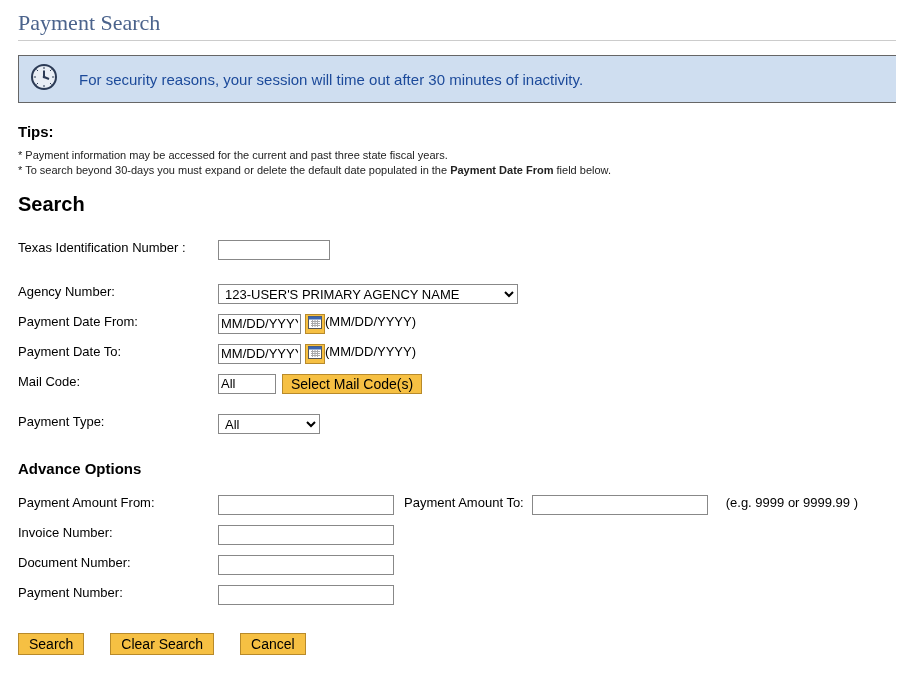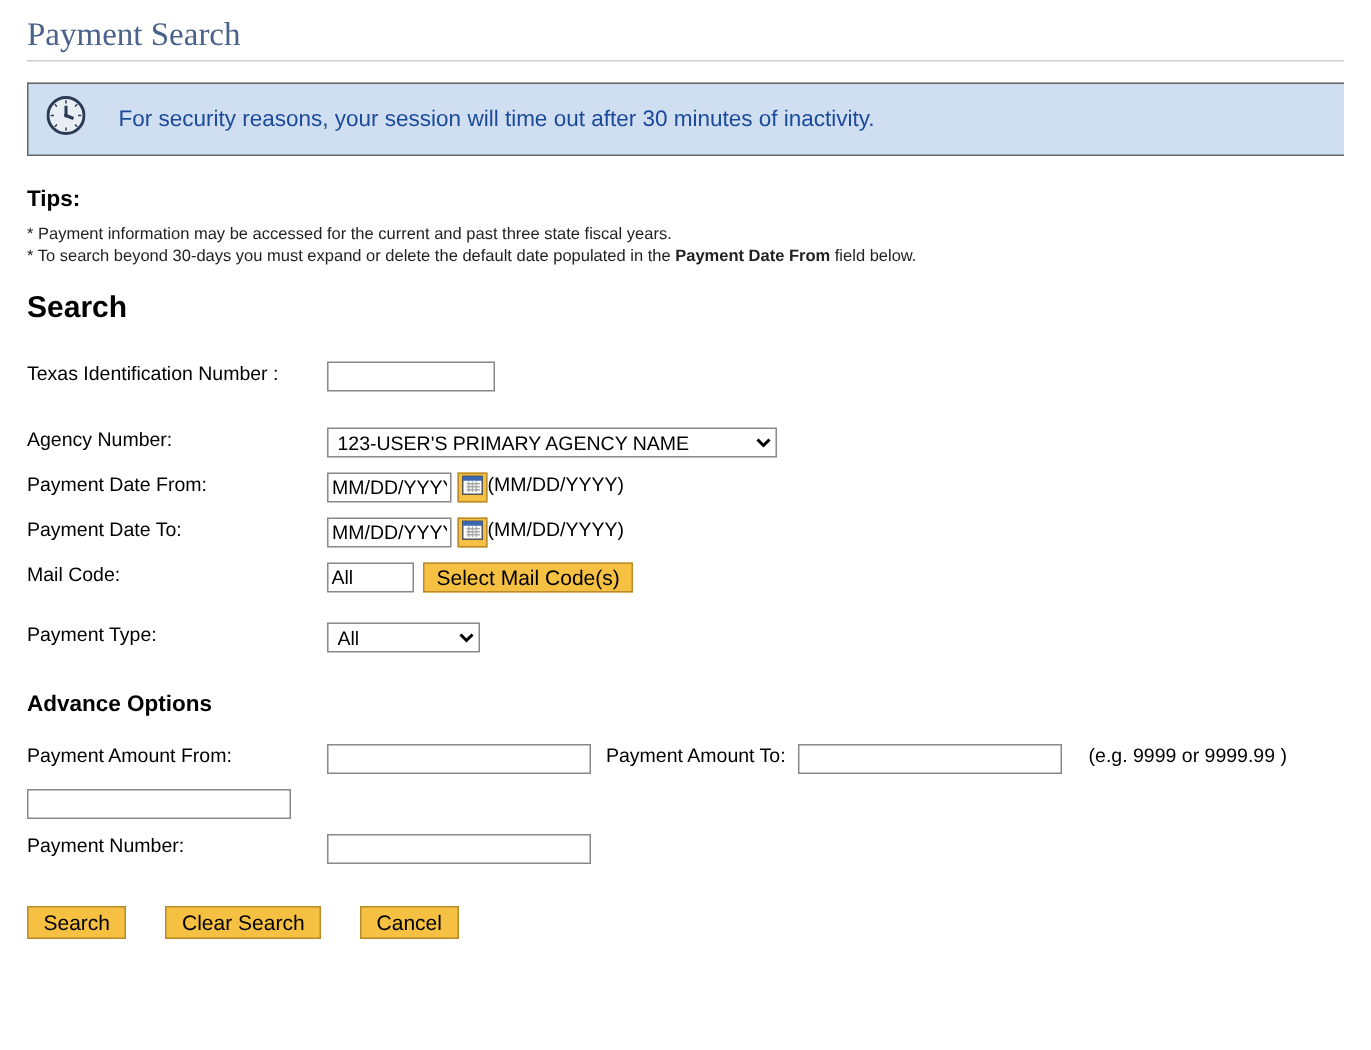--- a/index.html
+++ b/index.html
@@ -218,23 +218,28 @@
 
   <div class="row">
     <span class="label-col">Payment Amount From:</span>
     <input type="text" class="amt-input" style="">
     <span class="inline-label">Payment Amount To:</span>
     <input type="text" class="amt-input" style="">
     <span class="hint" style="margin-left:18px;">(e.g. 9999 or 9999.99 )</span>
   </div>
 
   <div class="row">
+    <span class="label-col">Invoice Number:</span>
     <input type="text" class="num-input" style="">
   </div>
 
+  <div class="row">
+    <span class="label-col">Document Number:</span>
+    <input type="text" class="num-input" style="">
+  </div>
 
   <div class="row">
     <span class="label-col">Payment Number:</span>
     <input type="text" class="num-input" style="">
   </div>
 
   <div class="btn-row">
     <button class="gold-btn">Search</button>
     <button class="gold-btn">Clear Search</button>
     <button class="gold-btn">Cancel</button>

